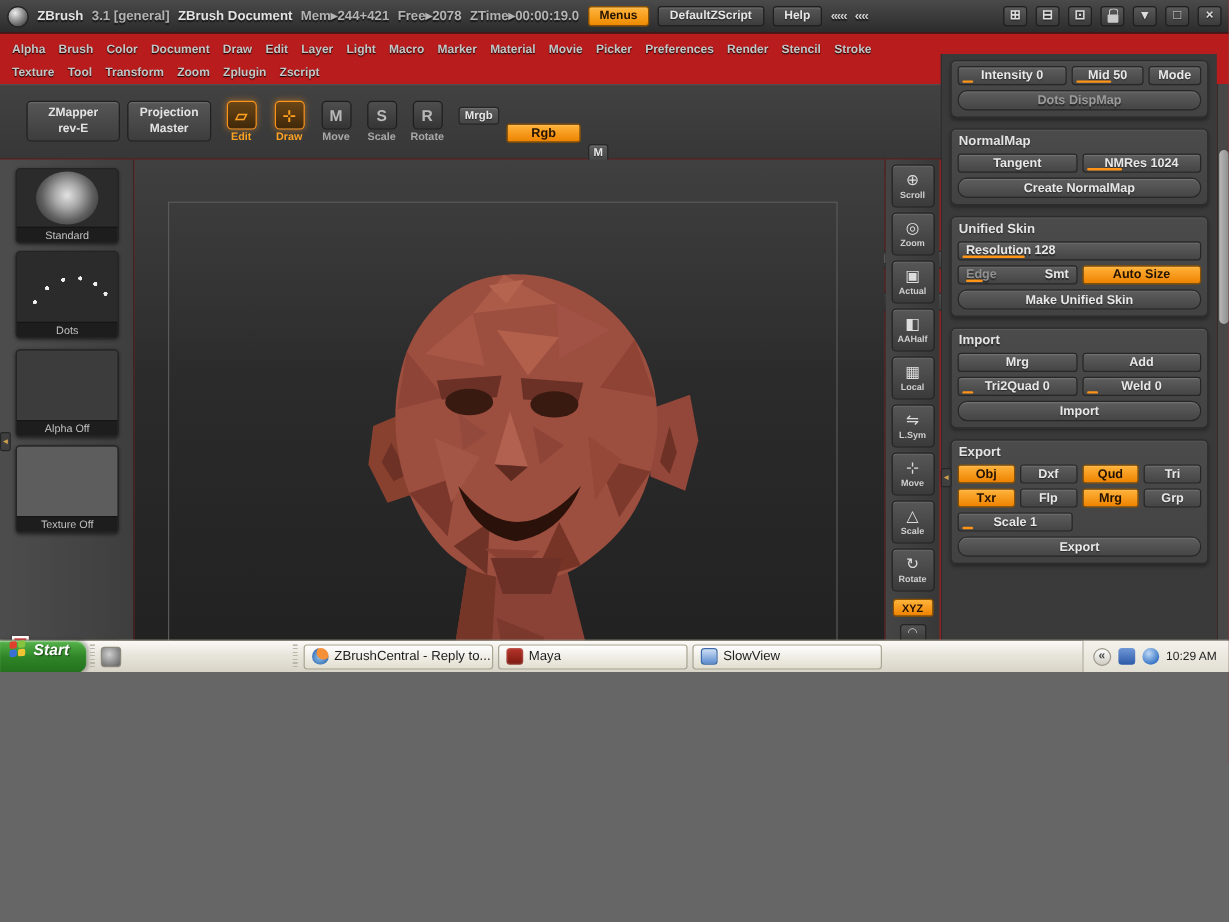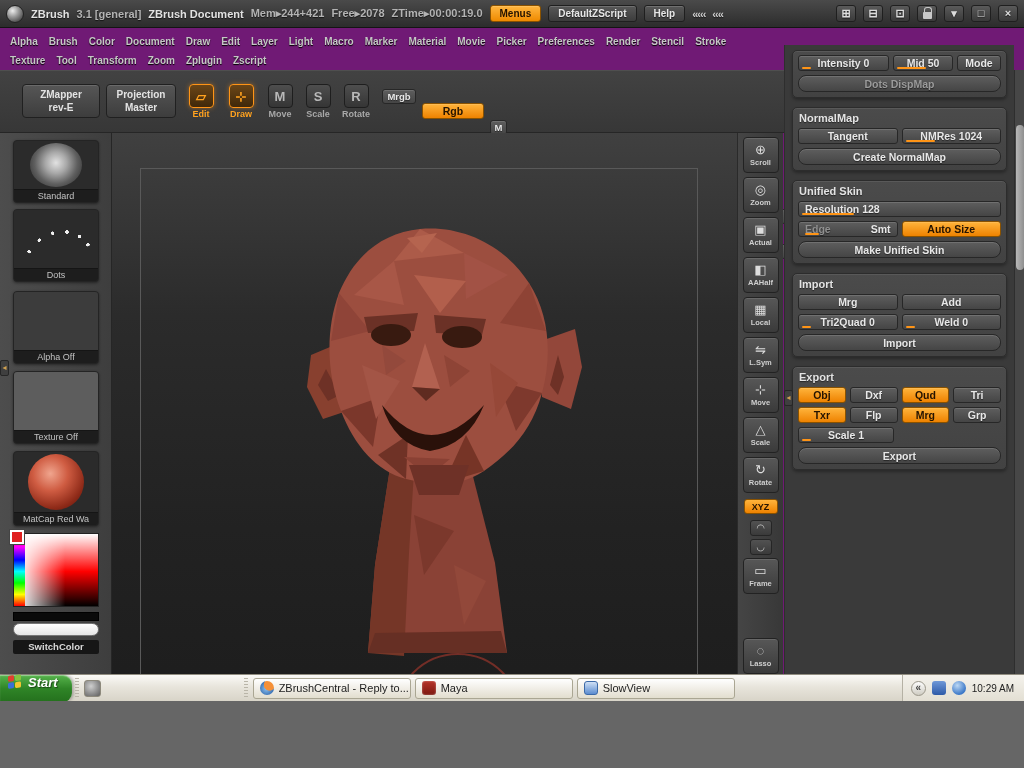--- a/index.html
+++ b/index.html
@@ -1,17 +1,17 @@
 <!DOCTYPE html>
 <html><head>
 <meta charset="utf-8">
 <style>
 *{margin:0;padding:0;box-sizing:border-box}
 body{background:#666;font-family:"Liberation Sans",sans-serif}
-.screen{position:relative;width:1024px;height:701px;overflow:hidden;background:#701a75}
+.screen{position:relative;width:1024px;height:560px;overflow:hidden;background:#b91c1c}
 
 
 .titlebar{position:absolute;top:0;left:0;width:1024px;height:28px;background:linear-gradient(#4a4a4a,#2c2c2c);border-bottom:1px solid #141414;display:flex;align-items:center;gap:7px;padding:0 6px;color:#e2e2e2;font-size:11px;font-weight:bold;text-shadow:0 1px 1px rgba(0,0,0,.6)}
 .logo{width:18px;height:18px;border-radius:50%;background:radial-gradient(circle at 35% 30%,#eee,#999 40%,#555 75%);border:1px solid #222;flex:0 0 auto}
 .dim-text{color:#b3b3b3}
 .tb-btn{padding:2px 9px;background:linear-gradient(#585858,#3c3c3c);border:1px solid #1f1f1f;border-radius:3px;font-size:10px;color:#e6e6e6;box-shadow:inset 0 1px 0 rgba(255,255,255,.15);white-space:nowrap}
 .tb-btn.orange{background:linear-gradient(#ffb640,#ef8a00);color:#241300;text-shadow:none;border-color:#8a5200}
 .gauge{color:#cfcfcf;letter-spacing:-1px;font-size:11px}
 .win-btn{width:20px;height:17px;display:flex;align-items:center;justify-content:center;background:linear-gradient(#5a5a5a,#3a3a3a);border:1px solid #1f1f1f;border-radius:3px;color:#ddd;font-size:11px;line-height:1}
 .tb-spacer{flex:1}
@@ -248,26 +248,20 @@
       <div class="thumb-lbl">Dots</div>
     </div>
     <div class="thumb-item" style="top:158px">
       <div class="thumb-img" style="height:58px;background:#3c3c3c"></div>
       <div class="thumb-lbl">Alpha Off</div>
     </div>
     <div class="thumb-item" style="top:238px">
       <div class="thumb-img" style="height:58px;background:#5d5d5d"></div>
       <div class="thumb-lbl">Texture Off</div>
     </div>
-    <div class="thumb-item" style="top:318px">
-      <div class="thumb-img" style="height:60px">
-          <div class="sphere"></div>
-        </div>
-      <div class="thumb-lbl">MatCap Red Wa</div>
-    </div>
     <div class="picker">
       <div class="hue"></div>
       <div class="sv"></div>
     </div>
     <div class="cur-swatch"></div>
     <div class="black-bar"></div>
     <div class="white-pill"></div>
     <div class="switch-lbl">SwitchColor</div>
   </div>
 

